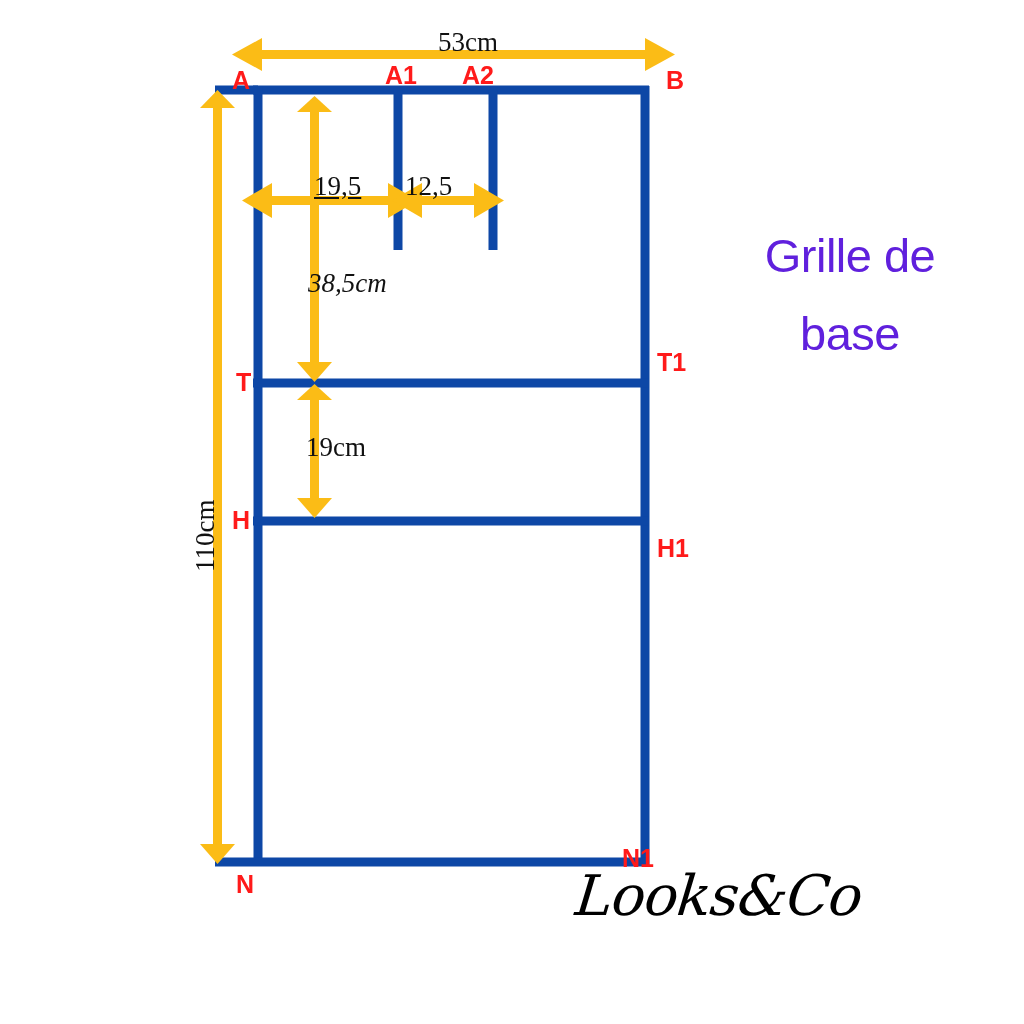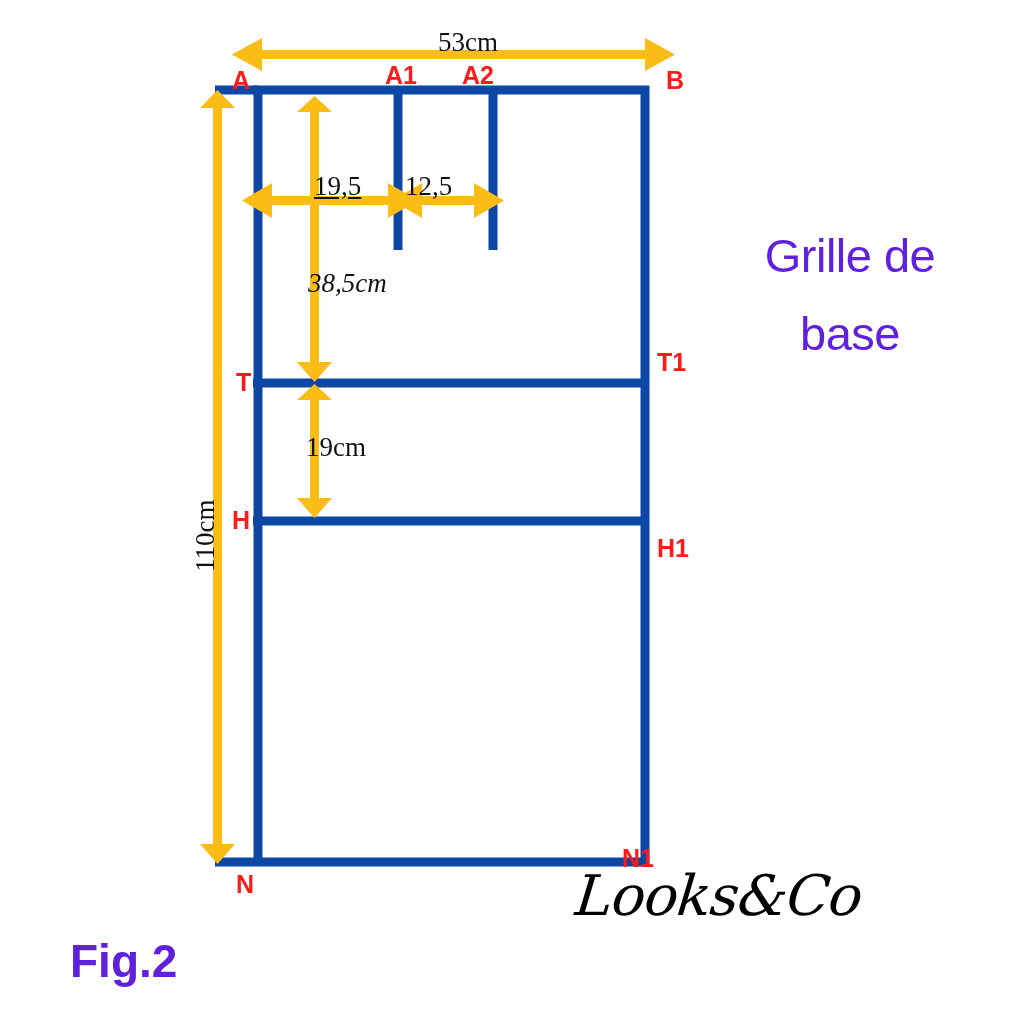--- a/index.html
+++ b/index.html
@@ -151,17 +151,16 @@
   <div class="txt dim-label" style="left:438px; top:29px;">53cm</div>
   <div class="txt dim-label" style="left:314px; top:173px;text-decoration:underline;">19,5</div>
   <div class="txt dim-label" style="left:405px; top:173px;">12,5</div>
   <div class="txt dim-label" style="left:308px; top:270px;font-style:italic;">38,5cm</div>
   <div class="txt dim-label" style="left:306px; top:434px;font-family:Liberation Serif, serif;">19cm</div>
   <div class="txt dim-label-vert" style="left:192px; top:572px;">110cm</div>
 
   <div class="txt title-txt" style="left:700px; top:232px; width:300px;">Grille de</div>
   <div class="txt title-txt" style="left:700px; top:310px; width:300px;">base</div>
 
-  <div class="txt fig-txt" style="left:70px; top:938px;">Fig.2</div>
 
   <div class="txt sig-txt" style="left:576px; top:868px;">Looks&amp;Co</div>
 
 </div>
 
 </body></html>

